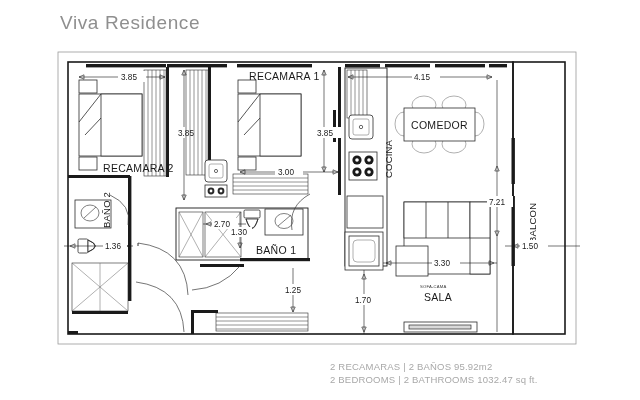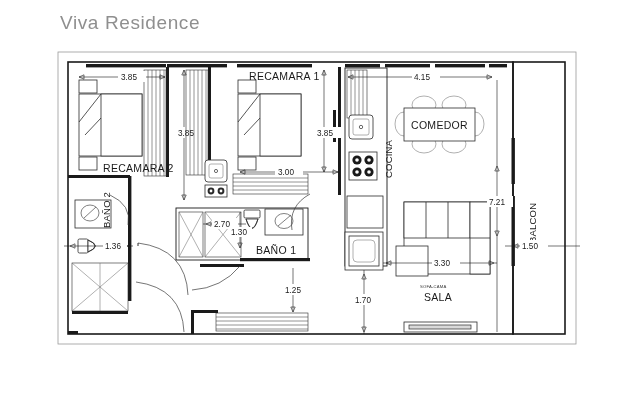--- a/index.html
+++ b/index.html
@@ -454,14 +454,18 @@
       <rect x="520" y="240" width="28" height="11" fill="#fff"></rect>
       <text class="dim-text" x="522" y="249">1.50</text>
     </g>
 
     <g>
       <rect class="solidwall" x="68" y="331" width="10" height="3"></rect>
     </g>
 
   </svg>
 
+  <div class="footer-block">
+    <div class="footer-line">2 RECAMARAS | 2 BAÑOS 95.92m2</div>
+    <div class="footer-line">2 BEDROOMS | 2 BATHROOMS 1032.47 sq ft.</div>
+  </div>
 
 </div>
 
 </body></html>

